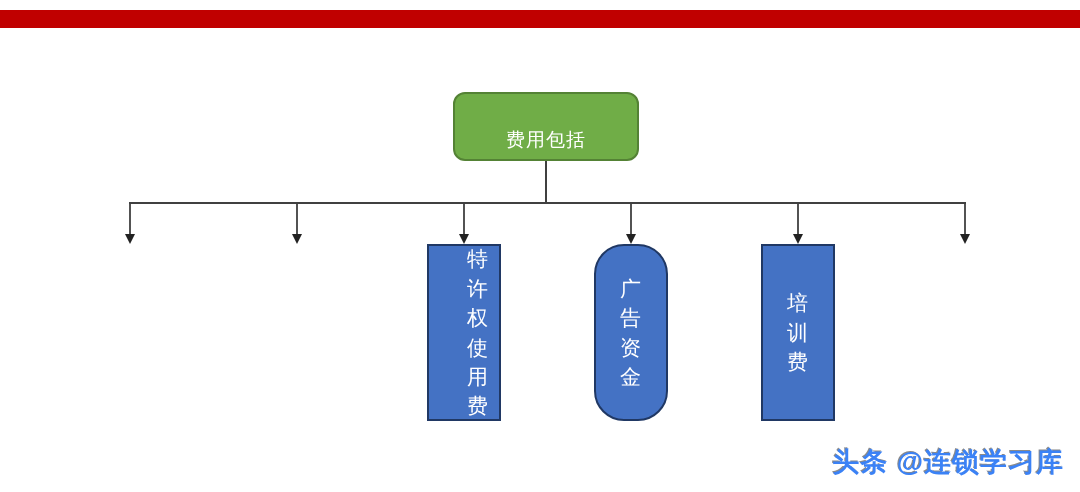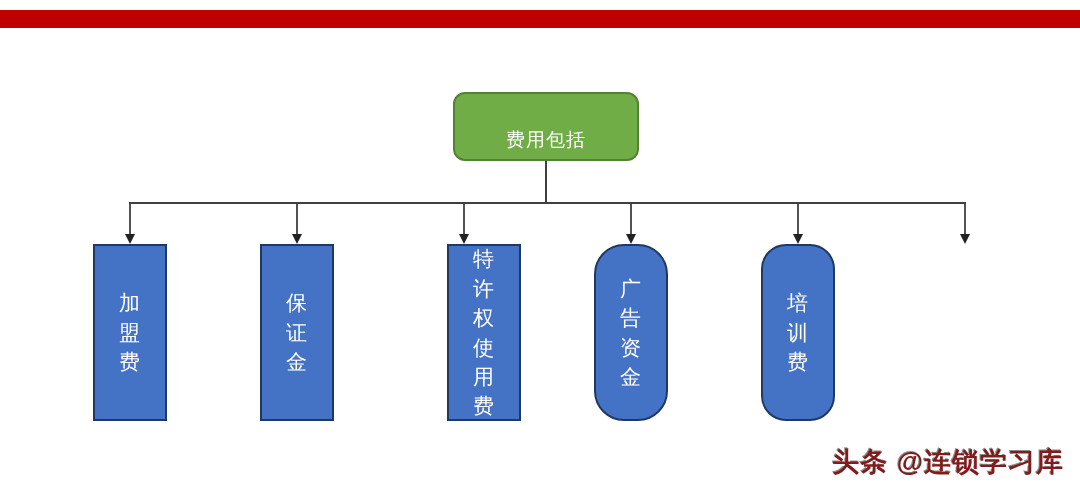--- a/index.html
+++ b/index.html
@@ -31,27 +31,27 @@
 
   .branch-node{
     position:absolute;top:244px;width:74px;height:177px;
     background:#4472c4;border:2px solid #203864;box-sizing:border-box;
     display:flex;align-items:center;justify-content:center;
   }
   .branch-label{
     color:#ffffff;font-size:21px;line-height:1.4;text-align:center;
     width:2em;word-break:break-all;letter-spacing:1px;
   }
-  .b0{left:93px;} .b1{left:260px;} .b2{left:447px;}
-  .b3{left:594px;border-radius:30px;} .b4{left:761px;border-radius:25px;} .b5{left:928px;}
+  .b0{left:93px;} .b1{left:260px;} .b2{left:427px;justify-content:flex-end;}
+  .b3{left:594px;border-radius:30px;} .b4{left:761px;} .b5{left:928px;}
 
   .watermark{
     position:absolute;right:16px;bottom:12px;
     font-size:27px;font-weight:bold;letter-spacing:1px;
-    color:#7f1d1d;
+    color:#3b82f6;
     text-shadow:2px 2px 0 #ffffff, -1px -1px 0 #8a8a8a;
     white-space:nowrap;
   }
 </style>
 </head>
 <body>
 
 <div class="page">
 
   <div class="top-bar"></div>
@@ -79,26 +79,20 @@
         <polygon points="626,234 636,234 631,244"></polygon>
         <polygon points="793,234 803,234 798,244"></polygon>
         <polygon points="960,234 970,234 965,244"></polygon>
       </g>
     </svg>
 
     <div class="root-node">
       <span class="root-label">费用包括</span>
     </div>
 
-    <div class="branch-node b0">
-      <span class="branch-label">加盟费</span>
-    </div>
-    <div class="branch-node b1">
-      <span class="branch-label">保证金</span>
-    </div>
     <div class="branch-node b2">
       <span class="branch-label">特许权使用费</span>
     </div>
     <div class="branch-node b3">
       <span class="branch-label">广告资金</span>
     </div>
     <div class="branch-node b4">
       <span class="branch-label">培训费</span>
     </div>
 

